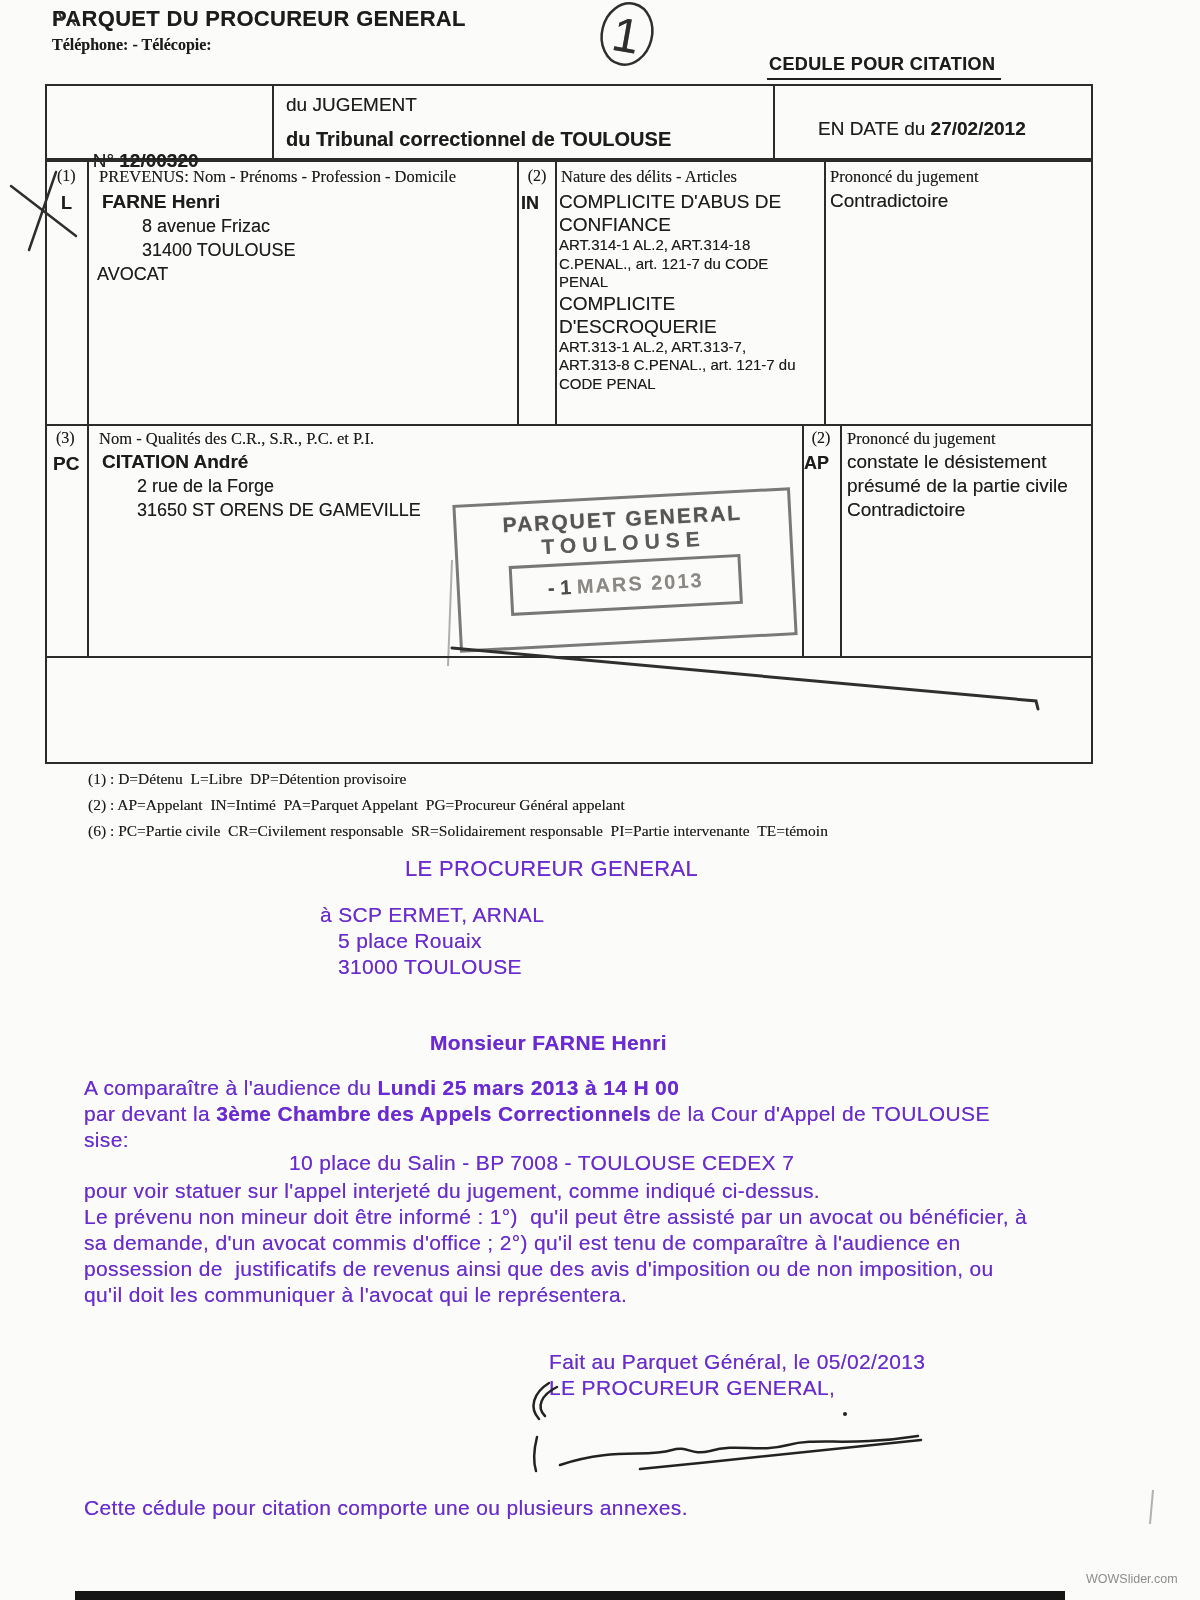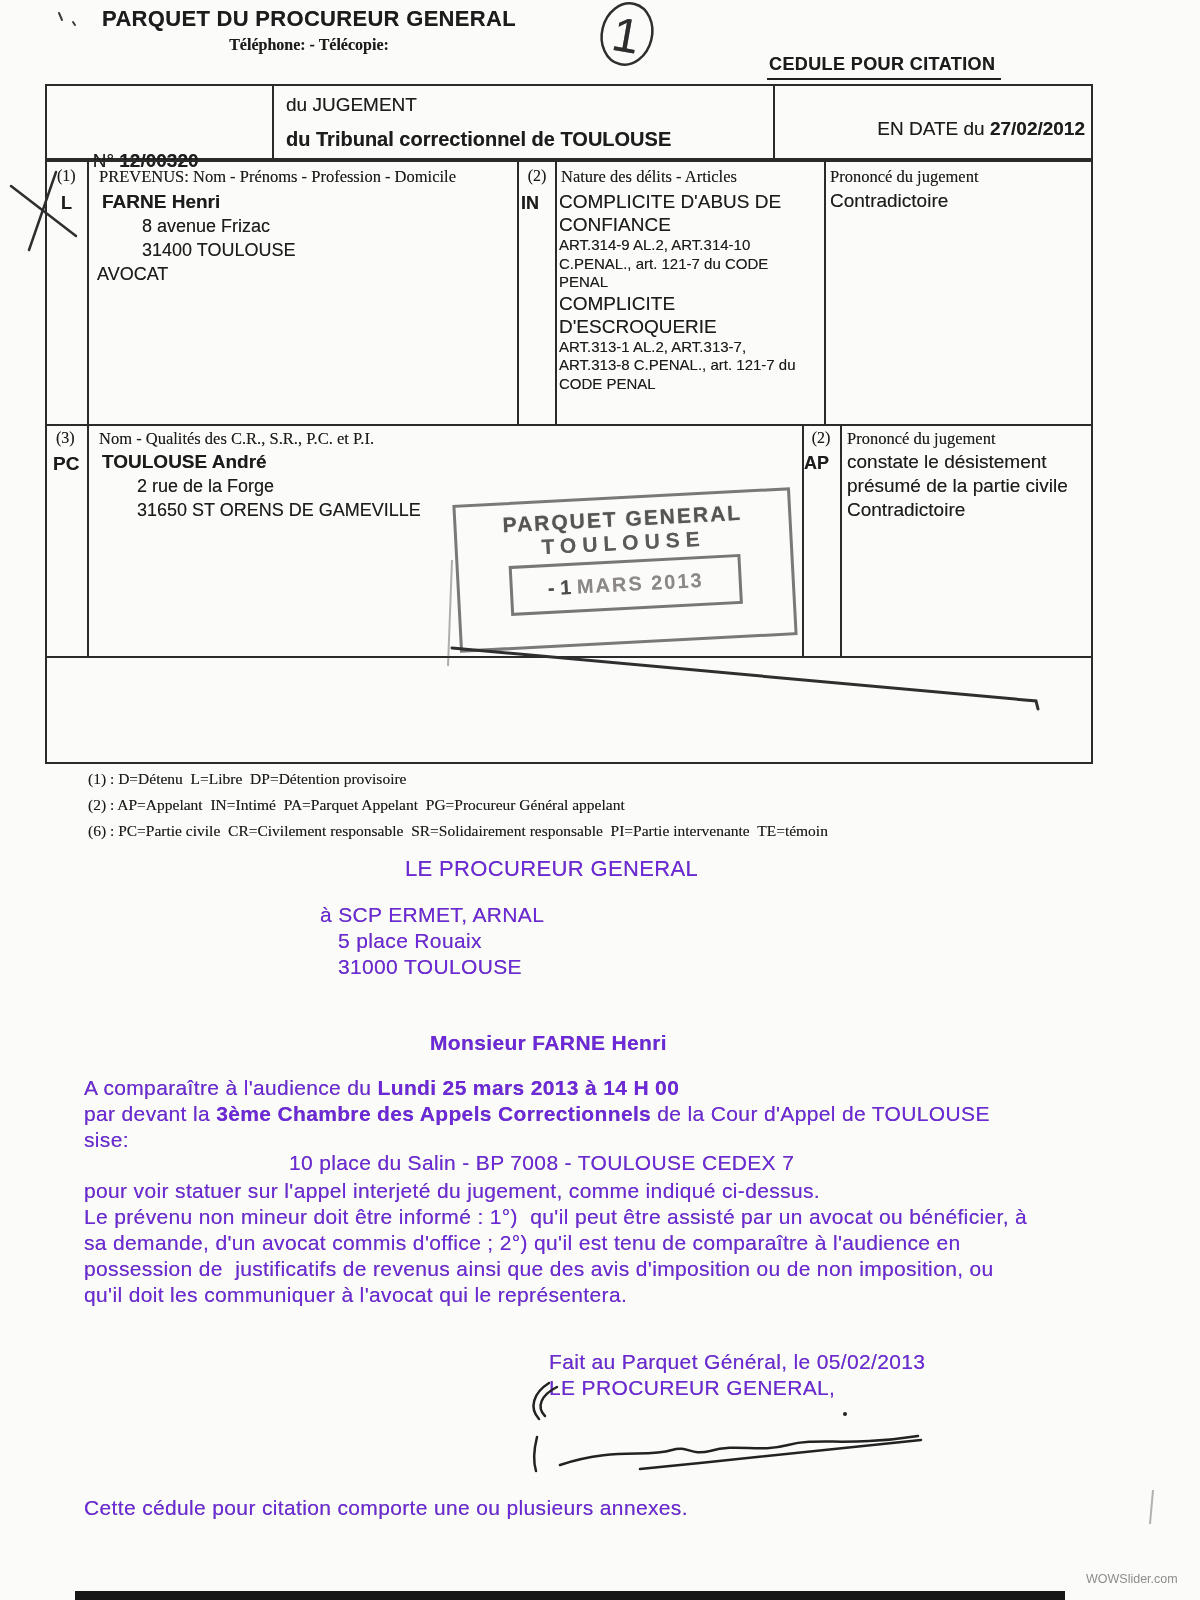--- a/index.html
+++ b/index.html
@@ -3,21 +3,21 @@
 <meta charset="utf-8">
 <style>
   *{margin:0;padding:0;box-sizing:border-box}
   html,body{width:1200px;height:1600px;background:#e9e9e7}
   #page{position:relative;width:1200px;height:1600px;background:#fbfbf9;
         font-family:"Liberation Sans",sans-serif;color:#1c1c1c;overflow:hidden;
         text-shadow:0 0 .5px rgba(25,25,25,.5)}
   .abs{position:absolute}
   .b{font-weight:bold}
   
-  .org{left:78px;top:6px;width:462px;text-align:center}
+  .org{left:52px;top:6px;width:462px;text-align:left}
   .org .l1,.org .l2{font-size:22px;font-weight:bold;letter-spacing:.3px}
   .org .l2{margin-top:3px}
   .org .phone{margin-top:4px;font-family:"Liberation Serif",serif;font-weight:bold;font-size:16px}
   .doc-title{left:767px;top:54px;font-size:18px;font-weight:bold;letter-spacing:.4px;
              border-bottom:2.5px solid #1f1f1f;padding:0 6px 3px 2px}
   
   .tbl{border:2px solid #2b2b2b}
   .vline{position:absolute;width:2px;background:#2b2b2b}
   .hline{position:absolute;height:2px;background:#2b2b2b}
   .cell-h{position:absolute;font-family:"Liberation Serif",serif;font-size:16.5px;white-space:pre}
@@ -58,21 +58,21 @@
   <div class="abs doc-title">CEDULE POUR CITATION</div>
 
   <div class="abs tbl" style="left:45px;top:84px;width:1048px;height:76px">
     <div class="vline" style="left:225px;top:0;height:72px"></div>
     <div class="vline" style="left:726px;top:0;height:72px"></div>
     <div class="case-txt" style="left:14px;top:42px">
       <span>N°</span> <span class="b">12/00320</span>
     </div>
     <div class="case-txt" style="left:239px;top:8px">du JUGEMENT</div>
     <div class="case-txt b" style="left:239px;top:42px;font-size:20px">du Tribunal correctionnel de TOULOUSE</div>
-    <div class="case-txt" style="left:754px;top:10px;width:284px;text-align:right">
+    <div class="case-txt" style="left:717px;top:10px;width:284px;text-align:center">
       <span>EN DATE du</span> <span class="b">27/02/2012</span>
     </div>
   </div>
 
   <div class="abs tbl" style="left:45px;top:160px;width:1048px;height:604px">
     <div class="hline" style="left:0;top:262px;width:1044px"></div>
     <div class="hline" style="left:0;top:494px;width:1044px"></div>
 
     <div class="vline" style="left:40px;top:0;height:262px"></div>
     <div class="vline" style="left:470px;top:0;height:262px"></div>
@@ -89,36 +89,36 @@
     <div class="cv19 b" style="left:55px;top:29px">FARNE Henri</div>
     <div class="cv" style="left:95px;top:54px">8 avenue Frizac</div>
     <div class="cv" style="left:95px;top:78px">31400 TOULOUSE</div>
     <div class="cv" style="left:50px;top:102px">AVOCAT</div>
     <div class="ref" style="left:472px;top:5px;width:36px;text-align:center">(2)</div>
     <div class="code" style="left:474px;top:31px">IN</div>
     <div class="cell-h" style="left:514px;top:5px">Nature des délits - Articles</div>
     <div class="abs" style="left:512px;top:28px">
       <div class="off lg">COMPLICITE D'ABUS DE</div>
       <div class="off lg">CONFIANCE</div>
-      <div class="off sm">ART.314-9 AL.2, ART.314-10</div>
+      <div class="off sm">ART.314-1 AL.2, ART.314-18</div>
       <div class="off sm">C.PENAL., art. 121-7 du CODE</div>
       <div class="off sm">PENAL</div>
       <div class="off lg">COMPLICITE</div>
       <div class="off lg">D'ESCROQUERIE</div>
       <div class="off sm">ART.313-1 AL.2, ART.313-7,</div>
       <div class="off sm">ART.313-8 C.PENAL., art. 121-7 du</div>
       <div class="off sm">CODE PENAL</div>
     </div>
     <div class="cell-h" style="left:783px;top:5px">Prononcé du jugement</div>
     <div class="cv19" style="left:783px;top:28px">Contradictoire</div>
 
     <div class="ref" style="left:9px;top:267px">(3)</div>
     <div class="code" style="left:6px;top:291px;font-size:19px">PC</div>
     <div class="cell-h" style="left:52px;top:267px">Nom - Qualités des C.R., S.R., P.C. et P.I.</div>
-    <div class="cv19 b" style="left:55px;top:289px">TOULOUSE André</div>
+    <div class="cv19 b" style="left:55px;top:289px">CITATION André</div>
     <div class="cv" style="left:90px;top:314px">2 rue de la Forge</div>
     <div class="cv" style="left:90px;top:338px">31650 ST ORENS DE GAMEVILLE</div>
     <div class="ref" style="left:754px;top:267px;width:40px;text-align:center">(2)</div>
     <div class="code" style="left:757px;top:291px">AP</div>
     <div class="cell-h" style="left:800px;top:267px">Prononcé du jugement</div>
     <div class="cv19" style="left:800px;top:289px">constate le désistement</div>
     <div class="cv19" style="left:800px;top:313px">présumé de la partie civile</div>
     <div class="cv19" style="left:800px;top:337px">Contradictoire</div>
   </div>
 

